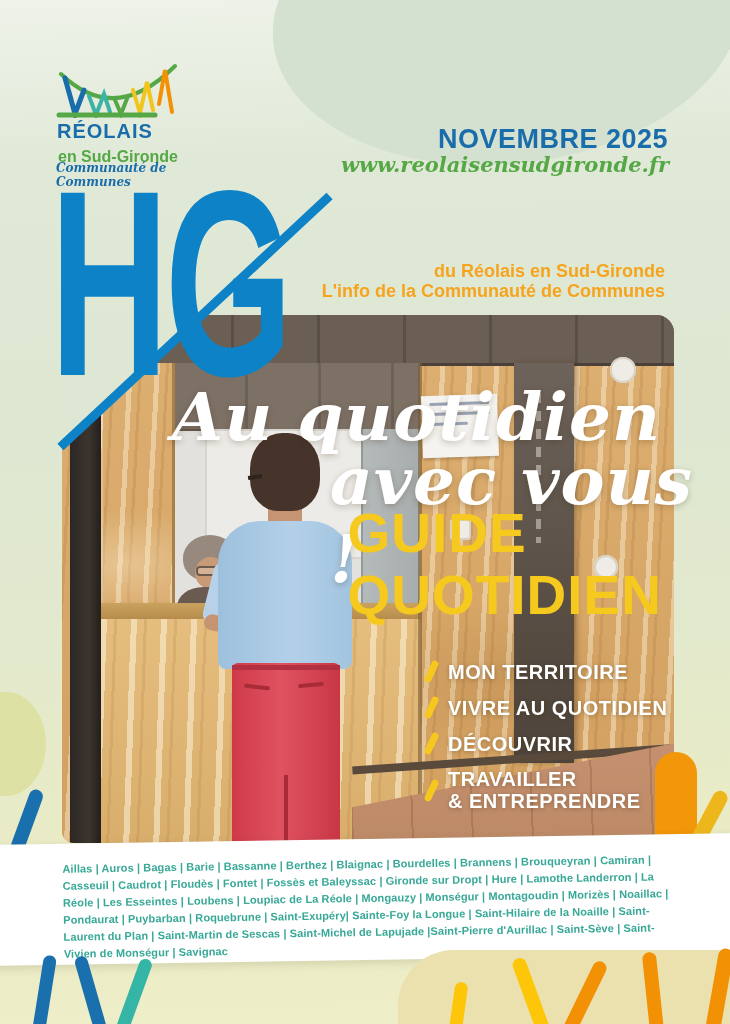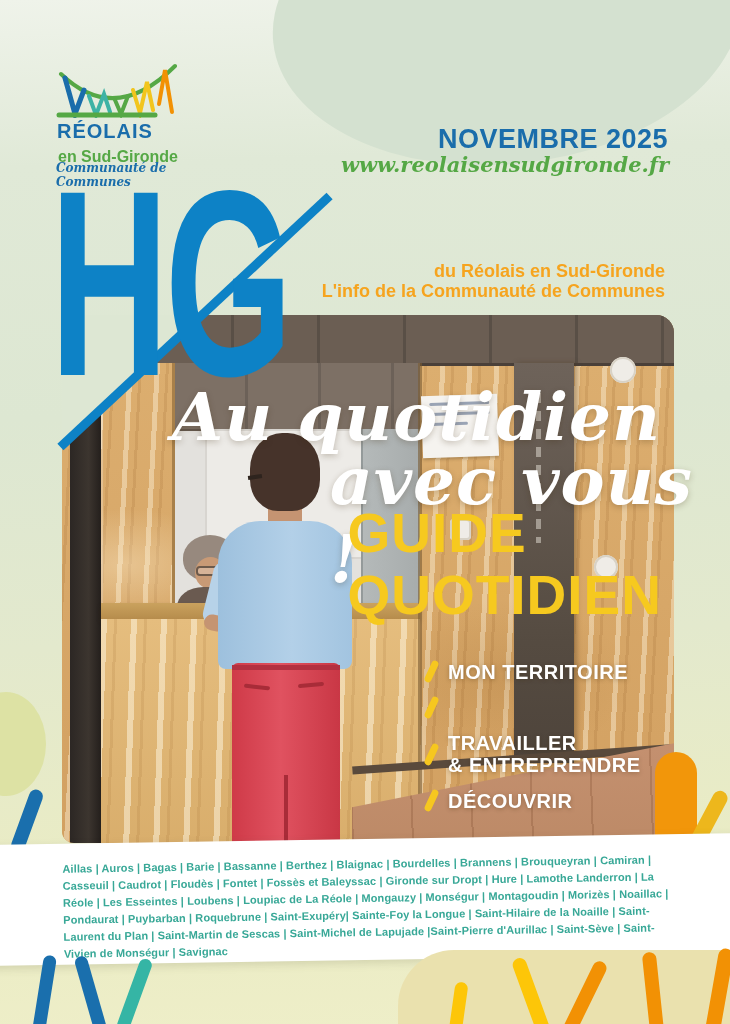--- a/index.html
+++ b/index.html
@@ -212,29 +212,30 @@
     <div>QUOTIDIEN</div>
   </div>
 
   <div class="abs menu">
     <div class="menu-item">
       <span class="tick"></span>
       <span class="menu-label">MON TERRITOIRE</span>
     </div>
     <div class="menu-item">
       <span class="tick"></span>
+      <span class="menu-label">VIVRE AU QUOTIDIEN</span>
+    </div>
+    <div class="menu-item">
+      <span class="tick"></span>
+      <span class="menu-label">DÉCOUVRIR</span>
     </div>
     <div class="menu-item">
       <span class="tick"></span>
       <span class="menu-label">TRAVAILLER
 &amp; ENTREPRENDRE</span>
-    </div>
-    <div class="menu-item">
-      <span class="tick"></span>
-      <span class="menu-label">DÉCOUVRIR</span>
     </div>
   </div>
 
   <div class="abs blob-olive"></div>
   <div class="abs stroke-blue-top bar"></div>
   <div class="abs dome-orange"></div>
   <div class="abs edge-gold bar"></div>
 
   <div class="abs band">
     <div class="band-text">Aillas | Auros | Bagas | Barie | Bassanne | Berthez | Blaignac | Bourdelles | Brannens | Brouqueyran | Camiran | Casseuil | Caudrot | Floudès | Fontet | Fossès et Baleyssac | Gironde sur Dropt | Hure | Lamothe Landerron | La Réole | Les Esseintes | Loubens | Loupiac de La Réole | Mongauzy | Monségur | Montagoudin | Morizès | Noaillac | Pondaurat | Puybarban | Roquebrune | Saint-Exupéry| Sainte-Foy la Longue | Saint-Hilaire de la Noaille | Saint-Laurent du Plan | Saint-Martin de Sescas | Saint-Michel de Lapujade |Saint-Pierre d'Aurillac | Saint-Sève | Saint-Vivien de Monségur | Savignac</div>

